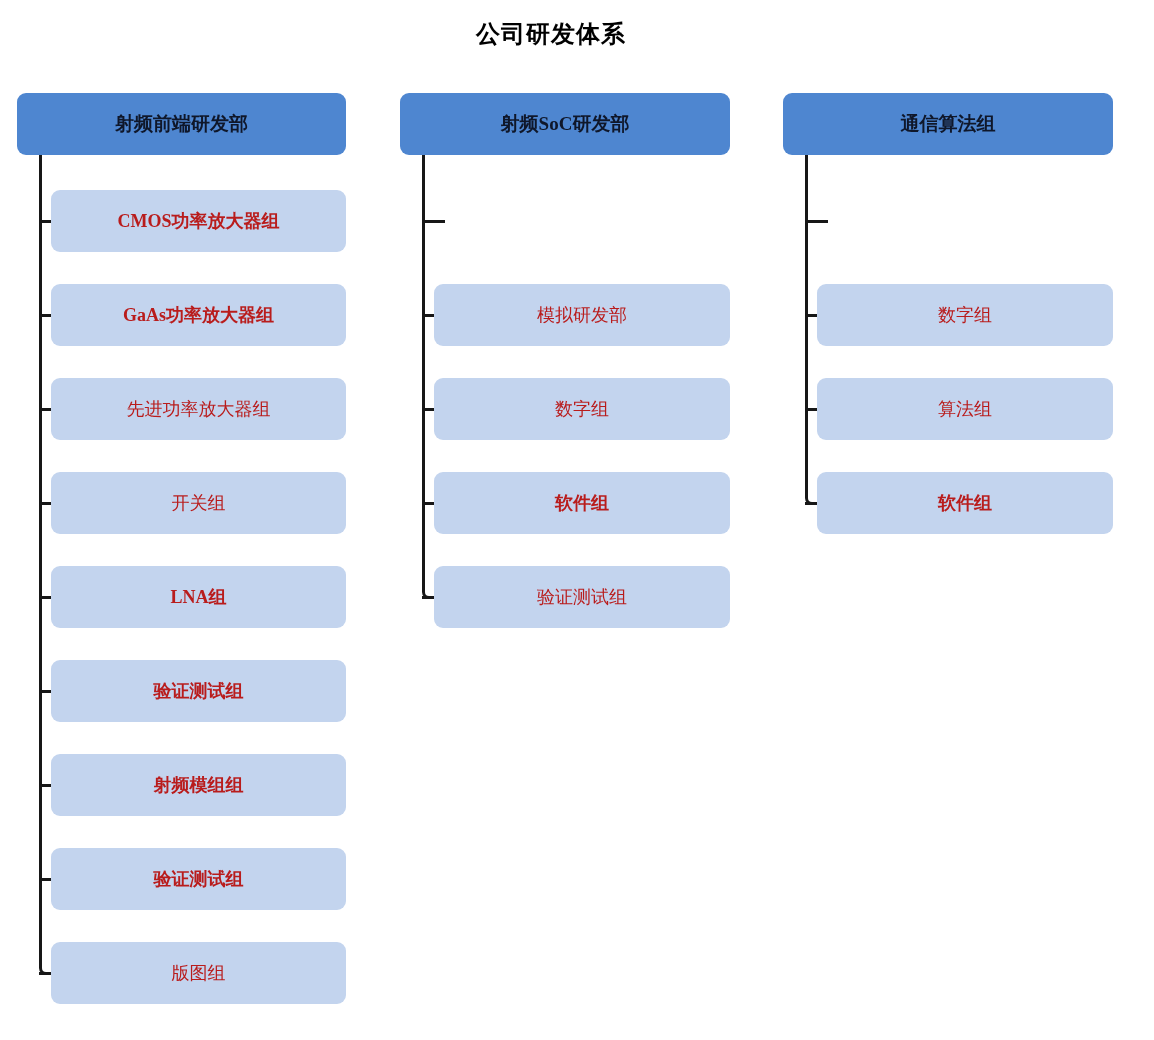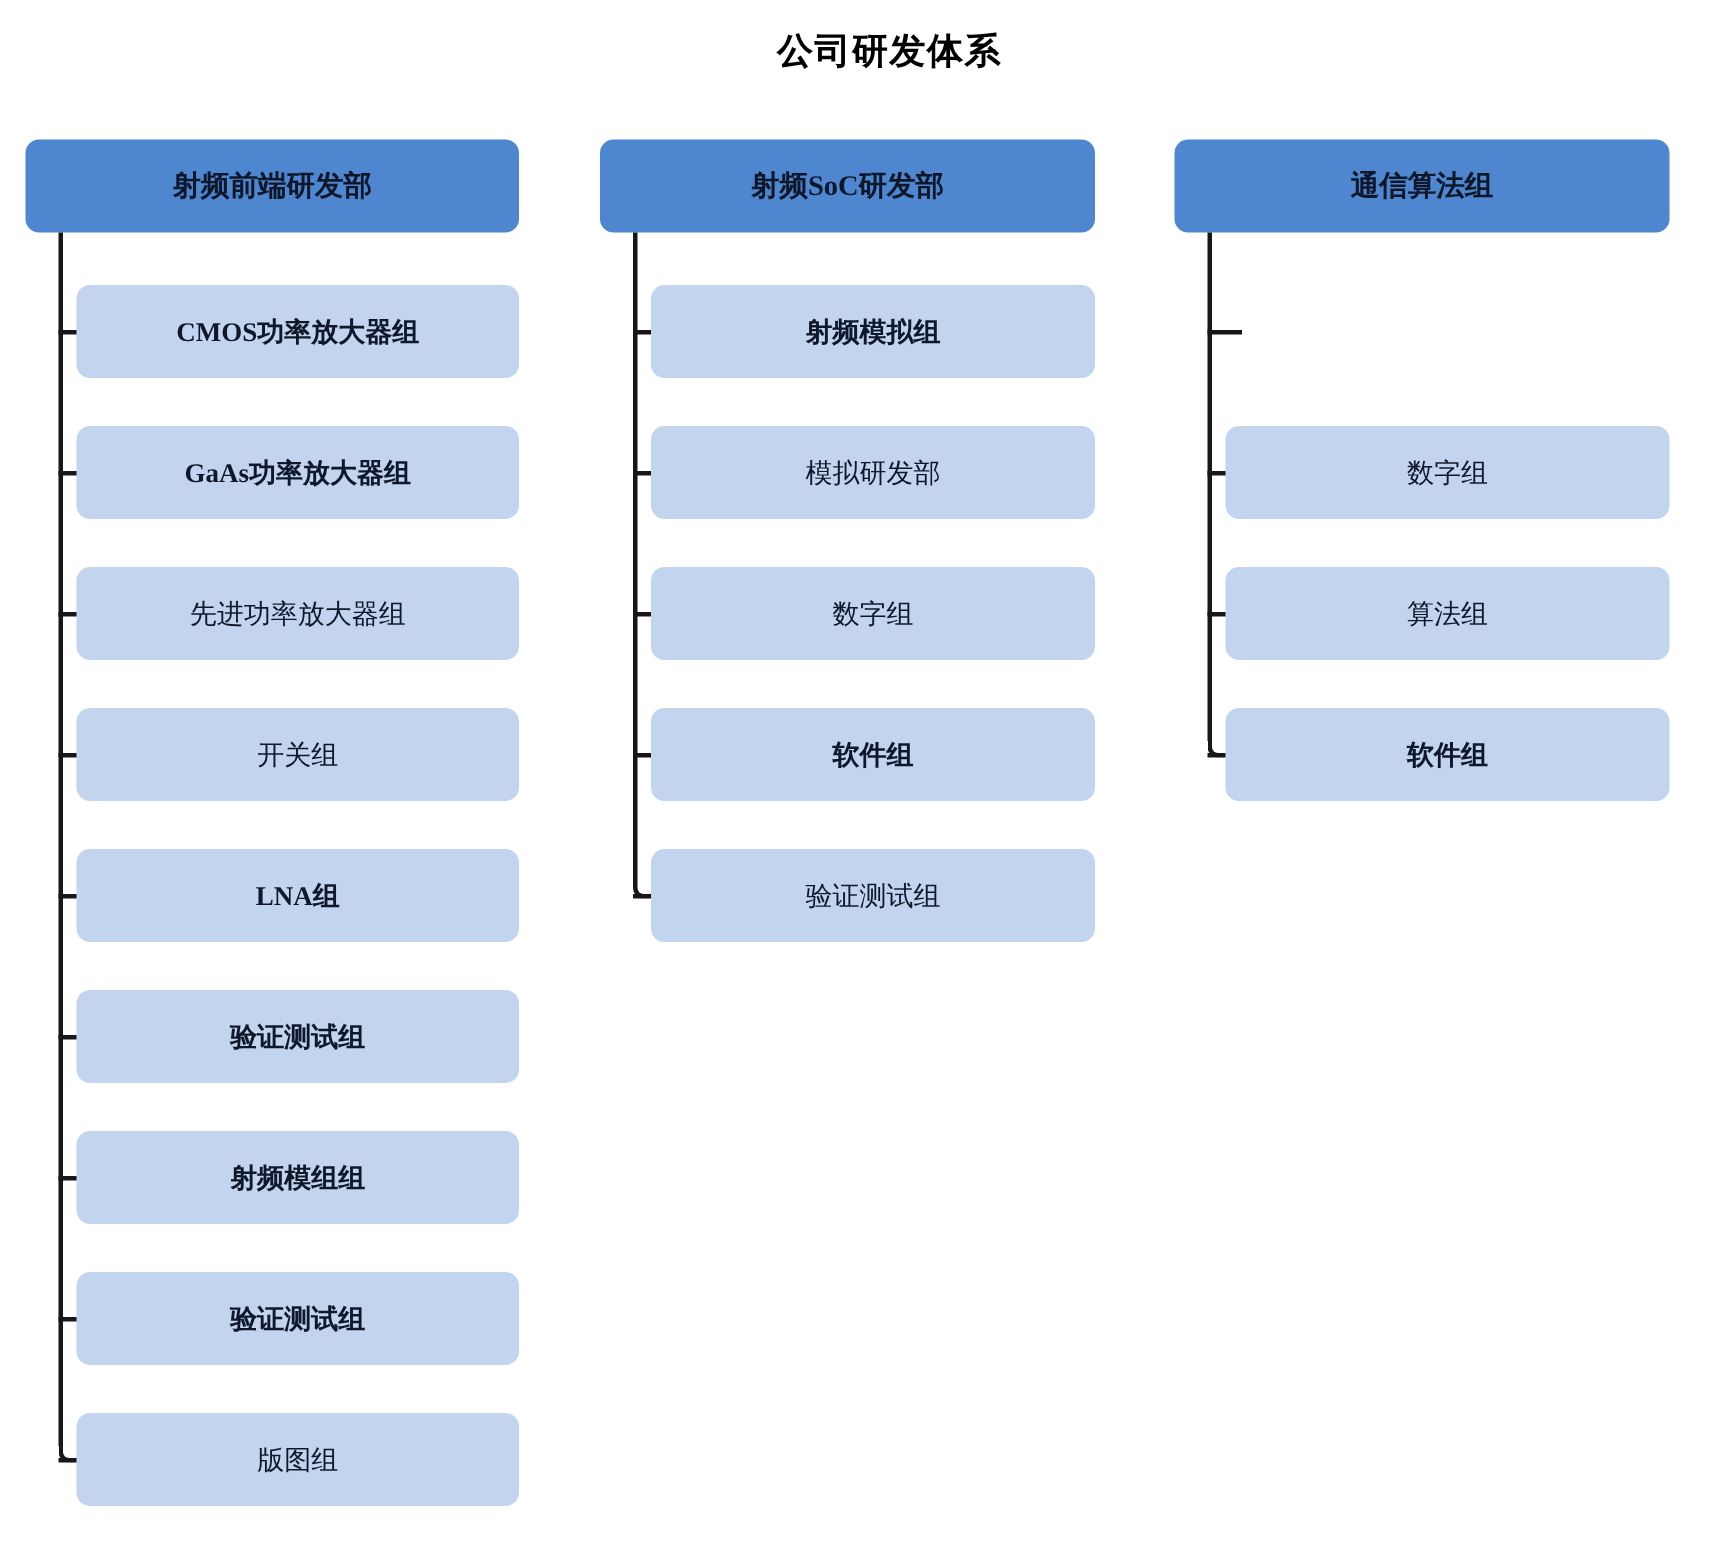--- a/index.html
+++ b/index.html
@@ -18,21 +18,20 @@
   #chart-title {
     position: absolute;
     top: 18px;
     left: 0;
     width: 1102px;
     text-align: center;
     font-size: 24px;
     font-weight: bold;
     color: #000000;
     letter-spacing: 1px;
-    padding-left: 42px;
   }
 
   .column {
     position: absolute;
     top: 93px;
   }
   .column-1 { left: 17px;  width: 329px; }
   .column-2 { left: 400px; width: 330px; }
   .column-3 { left: 783px; width: 330px; }
 
@@ -92,21 +91,21 @@
   }
 
   .group-box {
     position: absolute;
     left: 34px;
     right: 0;
     top: 0;
     height: 62px;
     border-radius: 9px;
     background: #C3D4EE;
-    color: #0f172a;
+    color: #b91c1c;
     display: flex;
     align-items: center;
     justify-content: center;
     font-size: 18px;
     box-sizing: border-box;
   }
   .group-box.bold { font-weight: bold; }
 </style>
 </head>
 <body>
@@ -159,21 +158,20 @@
 </div>
 
 <div class="column column-2">
   <div class="dept-header">射频SoC研发部</div>
   <div class="children">
     <div class="trunk" style="height: 433px;"></div>
     <div class="trunk-elbow" style="top: 398px;"></div>
 
     <div class="group-row">
       <div class="connector"></div>
-      <div class="group-box bold">射频模拟组</div>
     </div>
     <div class="group-row">
       <div class="connector"></div>
       <div class="group-box">模拟研发部</div>
     </div>
     <div class="group-row">
       <div class="connector"></div>
       <div class="group-box">数字组</div>
     </div>
     <div class="group-row">

